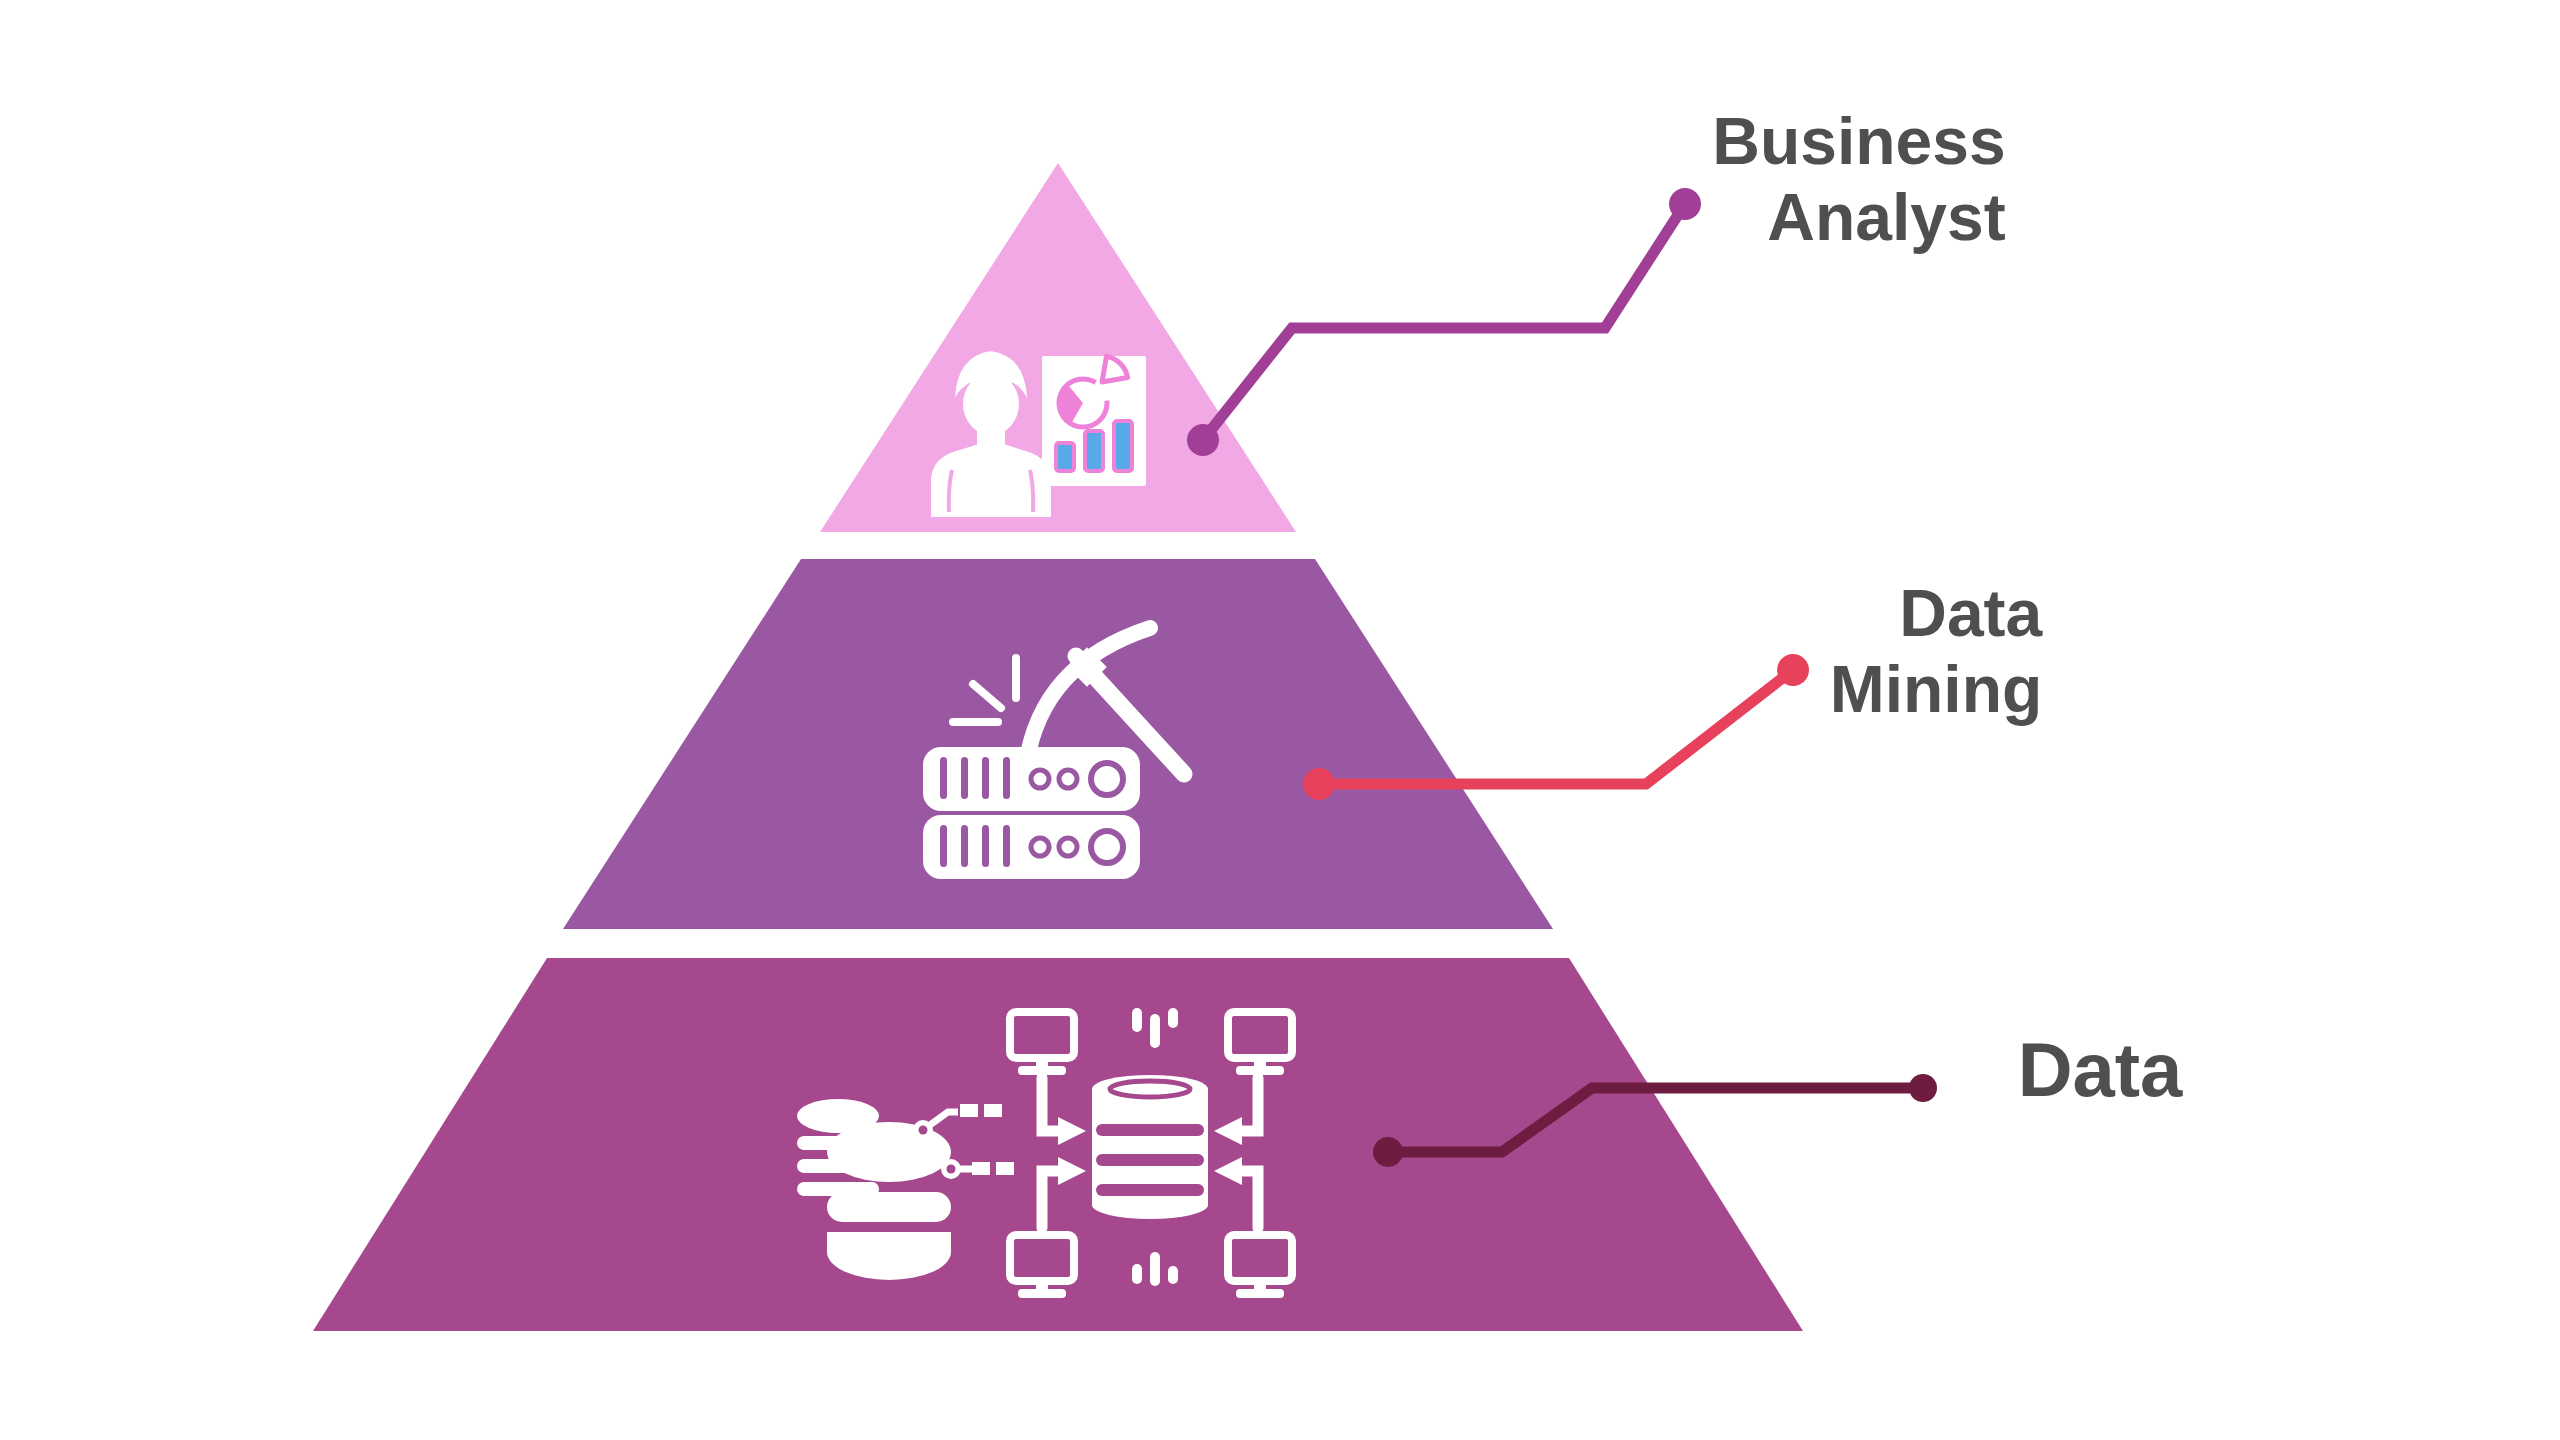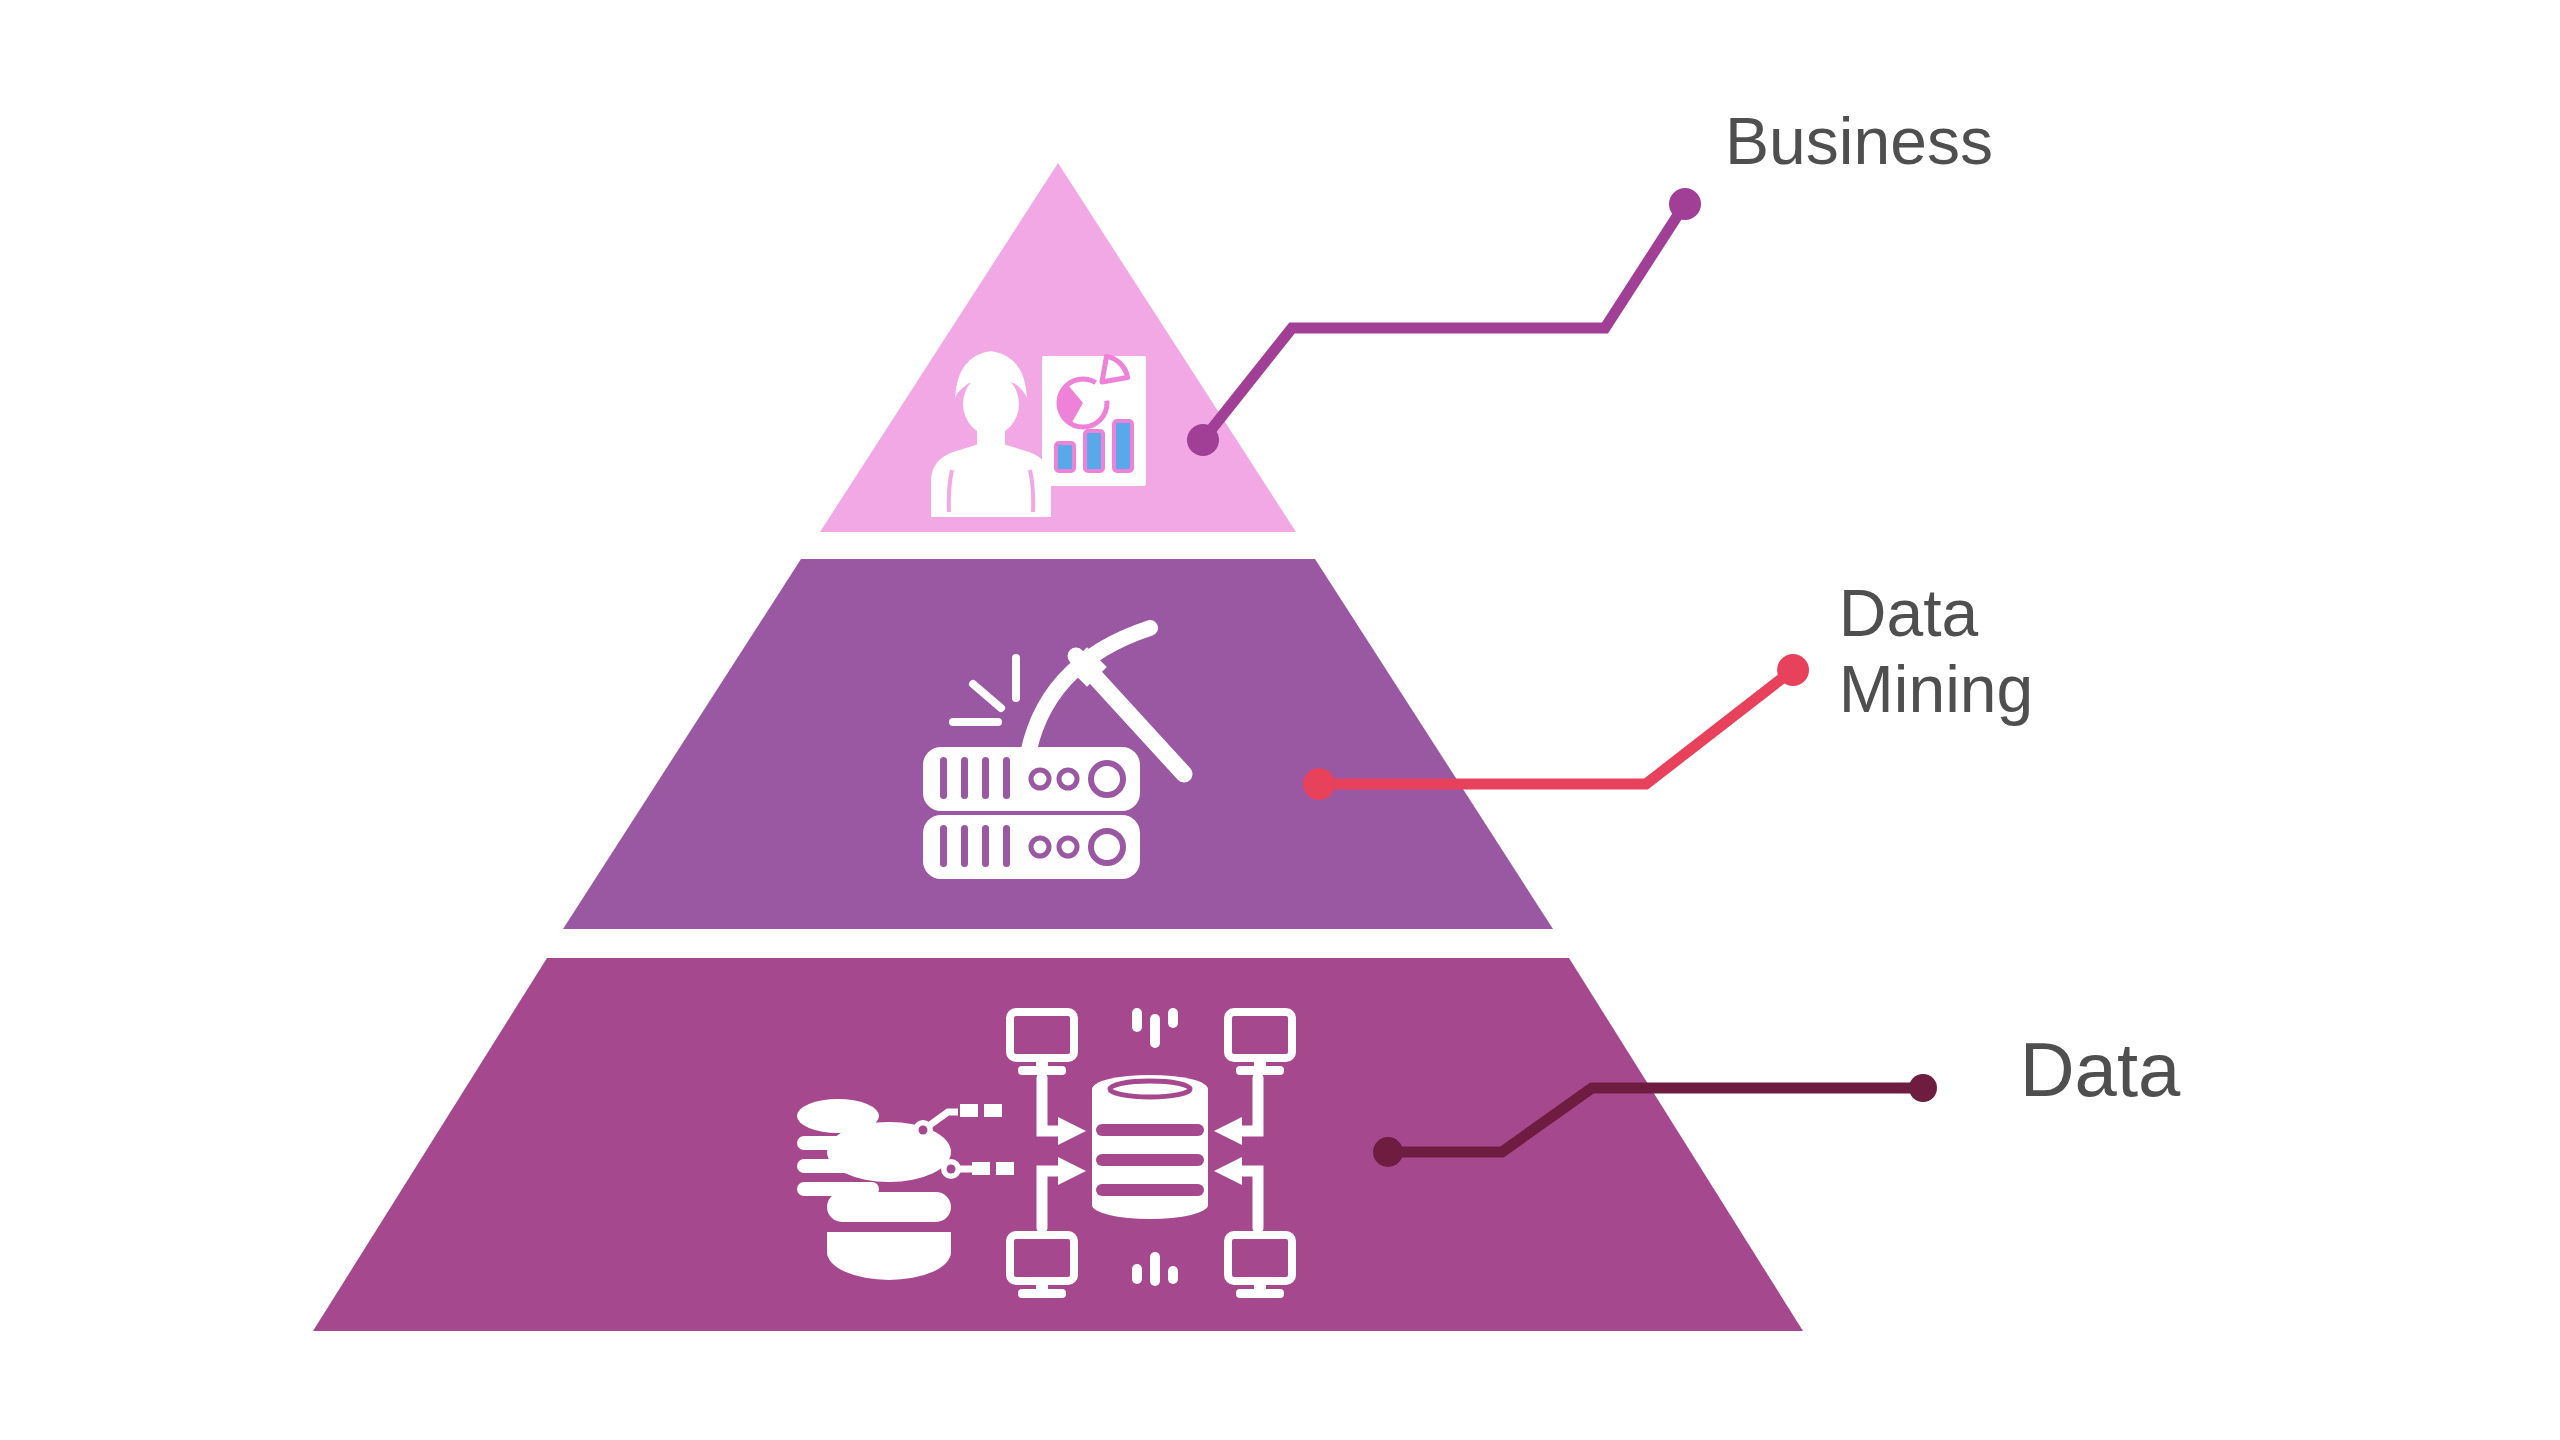--- a/index.html
+++ b/index.html
@@ -1,19 +1,19 @@
 <!DOCTYPE html>
 <html style="--c-tier1: #F2A8E5; --c-tier2: #9A58A2; --c-tier3: #A6488E; --c-line1: #A13F96; --c-line2: #E8415C; --c-line3: #6E1C40; --c-text: #4F4F4F; --c-bg: #FFFFFF; --c-doc_pink: #EE82D8; --c-bar_blue: #58A8EA;"><head>
 <meta charset="utf-8">
 <style>
   html,body{margin:0;padding:0;background:#ffffff;}
   .canvas{position:relative;width:2560px;height:1440px;background:var(--c-bg,#fff);overflow:hidden;
           font-family:"Liberation Sans", sans-serif;}
   .stage{position:absolute;left:0;top:0;width:2560px;height:1440px;}
-  .label{position:absolute;transform:translateX(-50%);text-align:left;font-weight:normal;
+  .label{position:absolute;transform:translateX(-50%);text-align:right;font-weight:bold;
          color:var(--c-text,#4f4f4f);line-height:1.15;white-space:nowrap;}
   .label-md{font-size:66px;}
   .label-lg{font-size:76px;}
   
   .f-t1{fill:var(--c-tier1);} .f-t2{fill:var(--c-tier2);} .f-t3{fill:var(--c-tier3);}
   .f-w{fill:#ffffff;} .s-w{stroke:#ffffff;fill:none;}
   .s-t1{stroke:var(--c-tier1);fill:none;} .s-t2{stroke:var(--c-tier2);fill:none;} .s-t3{stroke:var(--c-tier3);fill:none;}
   .s-l1{stroke:var(--c-line1);fill:none;} .s-l2{stroke:var(--c-line2);fill:none;} .s-l3{stroke:var(--c-line3);fill:none;}
   .f-l1{fill:var(--c-line1);} .f-l2{fill:var(--c-line2);} .f-l3{fill:var(--c-line3);}
   .f-pink{fill:var(--c-doc_pink);} .s-pink{stroke:var(--c-doc_pink);fill:none;}
@@ -186,20 +186,21 @@
     </g>
     <g>
       <polyline class="s-l3" stroke-width="11" points="1388,1152 1502,1152 1592,1088 1923,1088"></polyline>
       <circle class="f-l3" cx="1388" cy="1152" r="15"></circle>
       <circle class="f-l3" cx="1923" cy="1088" r="14"></circle>
     </g>
   </svg>
 
   <div class="label label-md" style="left:1859px;top:104px;">
     <div>Business</div>
+    <div>Analyst</div>
   </div>
 
   <div class="label label-md" style="left:1936px;top:576px;">
     <div>Data</div>
     <div>Mining</div>
   </div>
 
   <div class="label label-lg" style="left:2100px;top:1026px;">
     <div>Data</div>
   </div>

